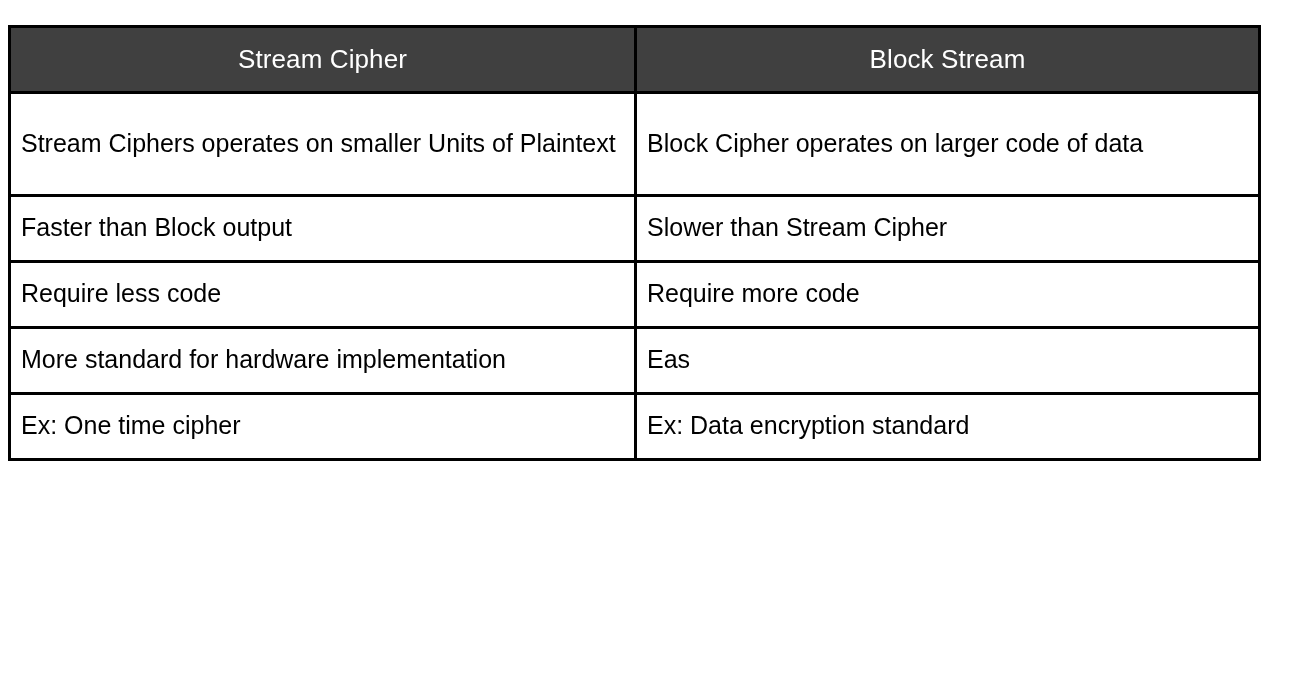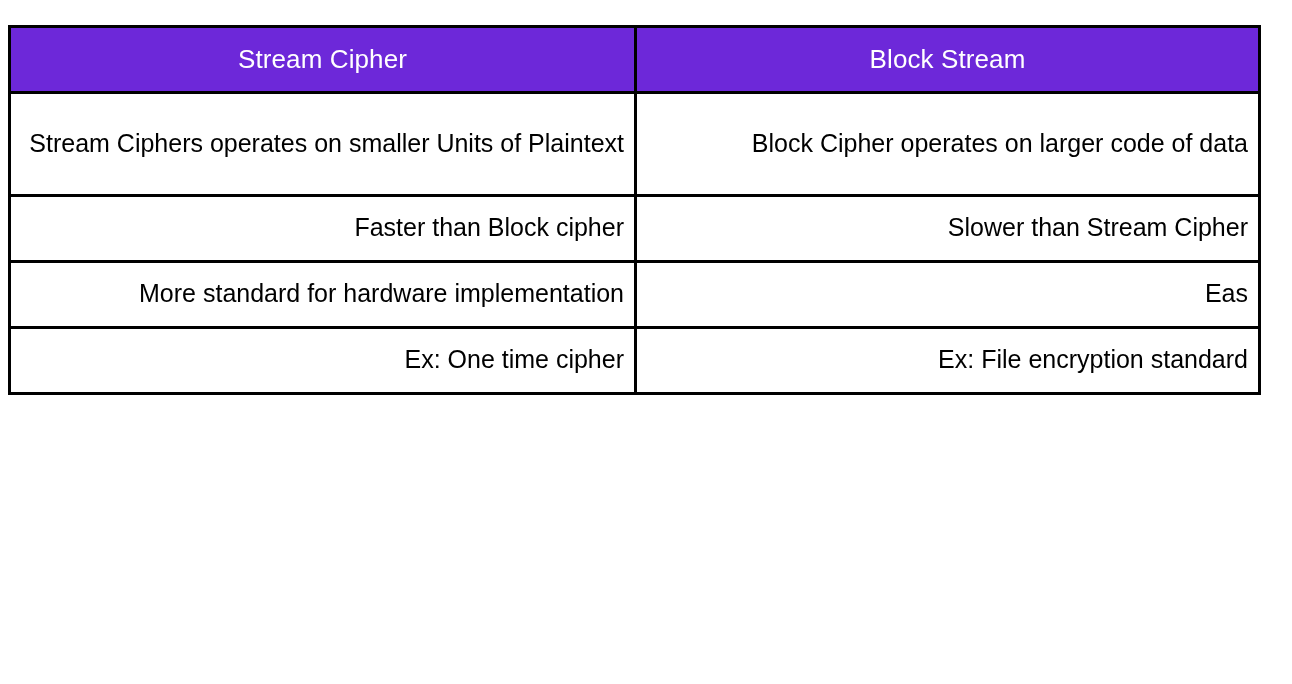--- a/index.html
+++ b/index.html
@@ -30,36 +30,36 @@
 
   #comparison-table th,
   #comparison-table td {
     border: 3px solid #000000;
     vertical-align: middle;
     box-sizing: border-box;
   }
 
   
   #comparison-table thead th {
-    background: #6d28d9;
+    background: #404040;
     color: #ffffff;
     font-size: 26px;
     font-weight: normal;
     text-align: center;
     height: 66px;
     padding: 0 8px;
     letter-spacing: 0.1px;
   }
 
   
   #comparison-table tbody td {
     color: #000000;
     font-size: 25px;
     font-weight: normal;
-    text-align: right;
+    text-align: left;
     padding: 6px 10px 8px 10px;
     line-height: 1.30;
   }
 
   .row-tall  td { height: 103px; }
   .row-short td { height: 66px; }
   .row-xtall td { height: 136px; }
   .row-last  td { height: 64px; }
 </style>
 </head>
@@ -77,31 +77,35 @@
     </tr>
   </thead>
   <tbody>
 
     <tr class="row-tall">
       <td>Stream Ciphers operates on smaller Units of Plaintext</td>
       <td>Block Cipher operates on larger code of data</td>
     </tr>
 
     <tr class="row-short">
-      <td>Faster than Block cipher</td>
+      <td>Faster than Block output</td>
       <td>Slower than Stream Cipher</td>
     </tr>
 
 
+    <tr class="row-short">
+      <td>Require less code</td>
+      <td>Require more code</td>
+    </tr>
 
     <tr class="row-short">
       <td>More standard for hardware implementation</td>
       <td>Eas</td>
     </tr>
 
     <tr class="row-short">
       <td>Ex: One time cipher</td>
-      <td>Ex: File encryption standard</td>
+      <td>Ex: Data encryption standard</td>
     </tr>
 
 
   </tbody>
 </table>
 
 </body></html>

